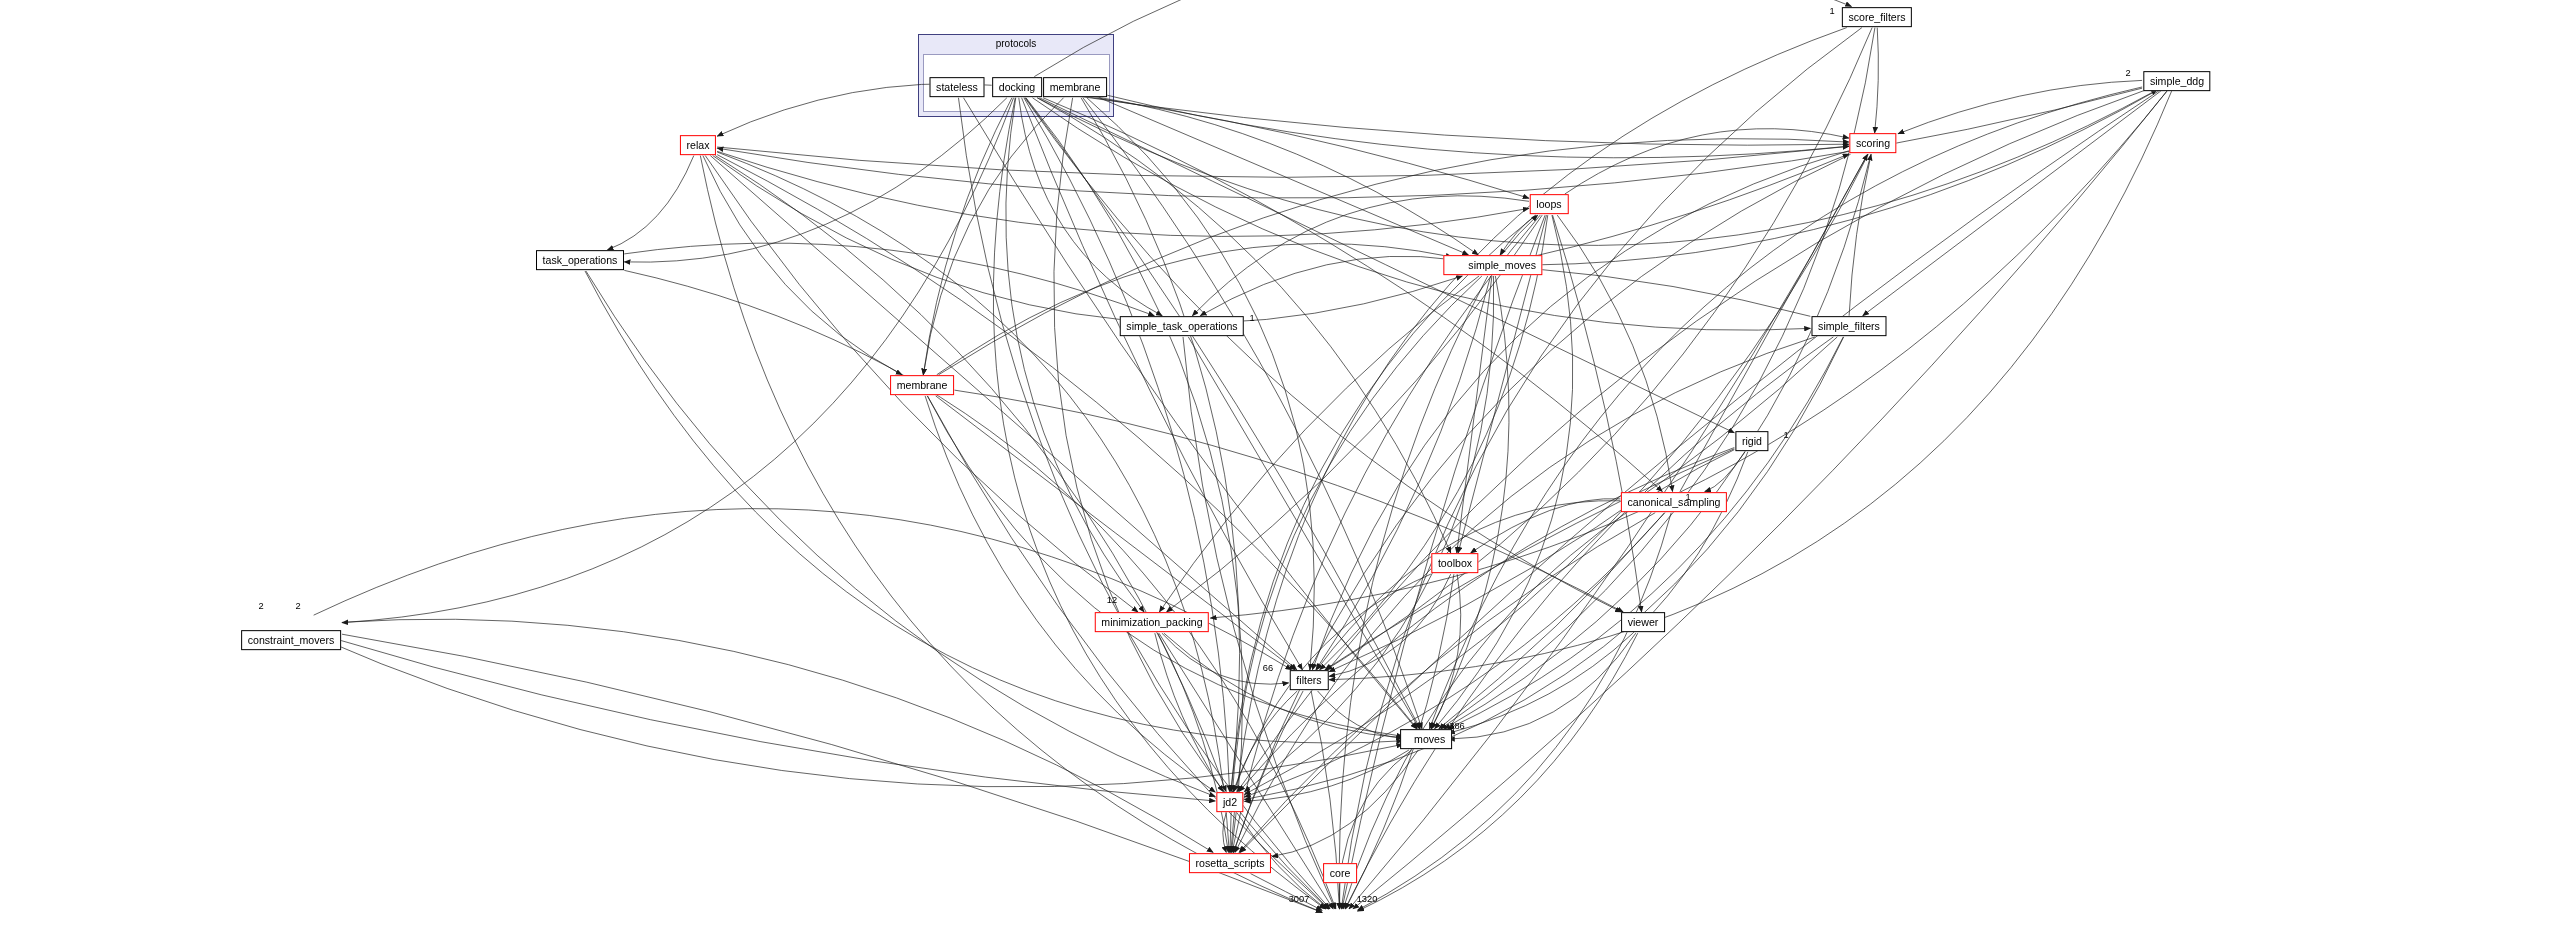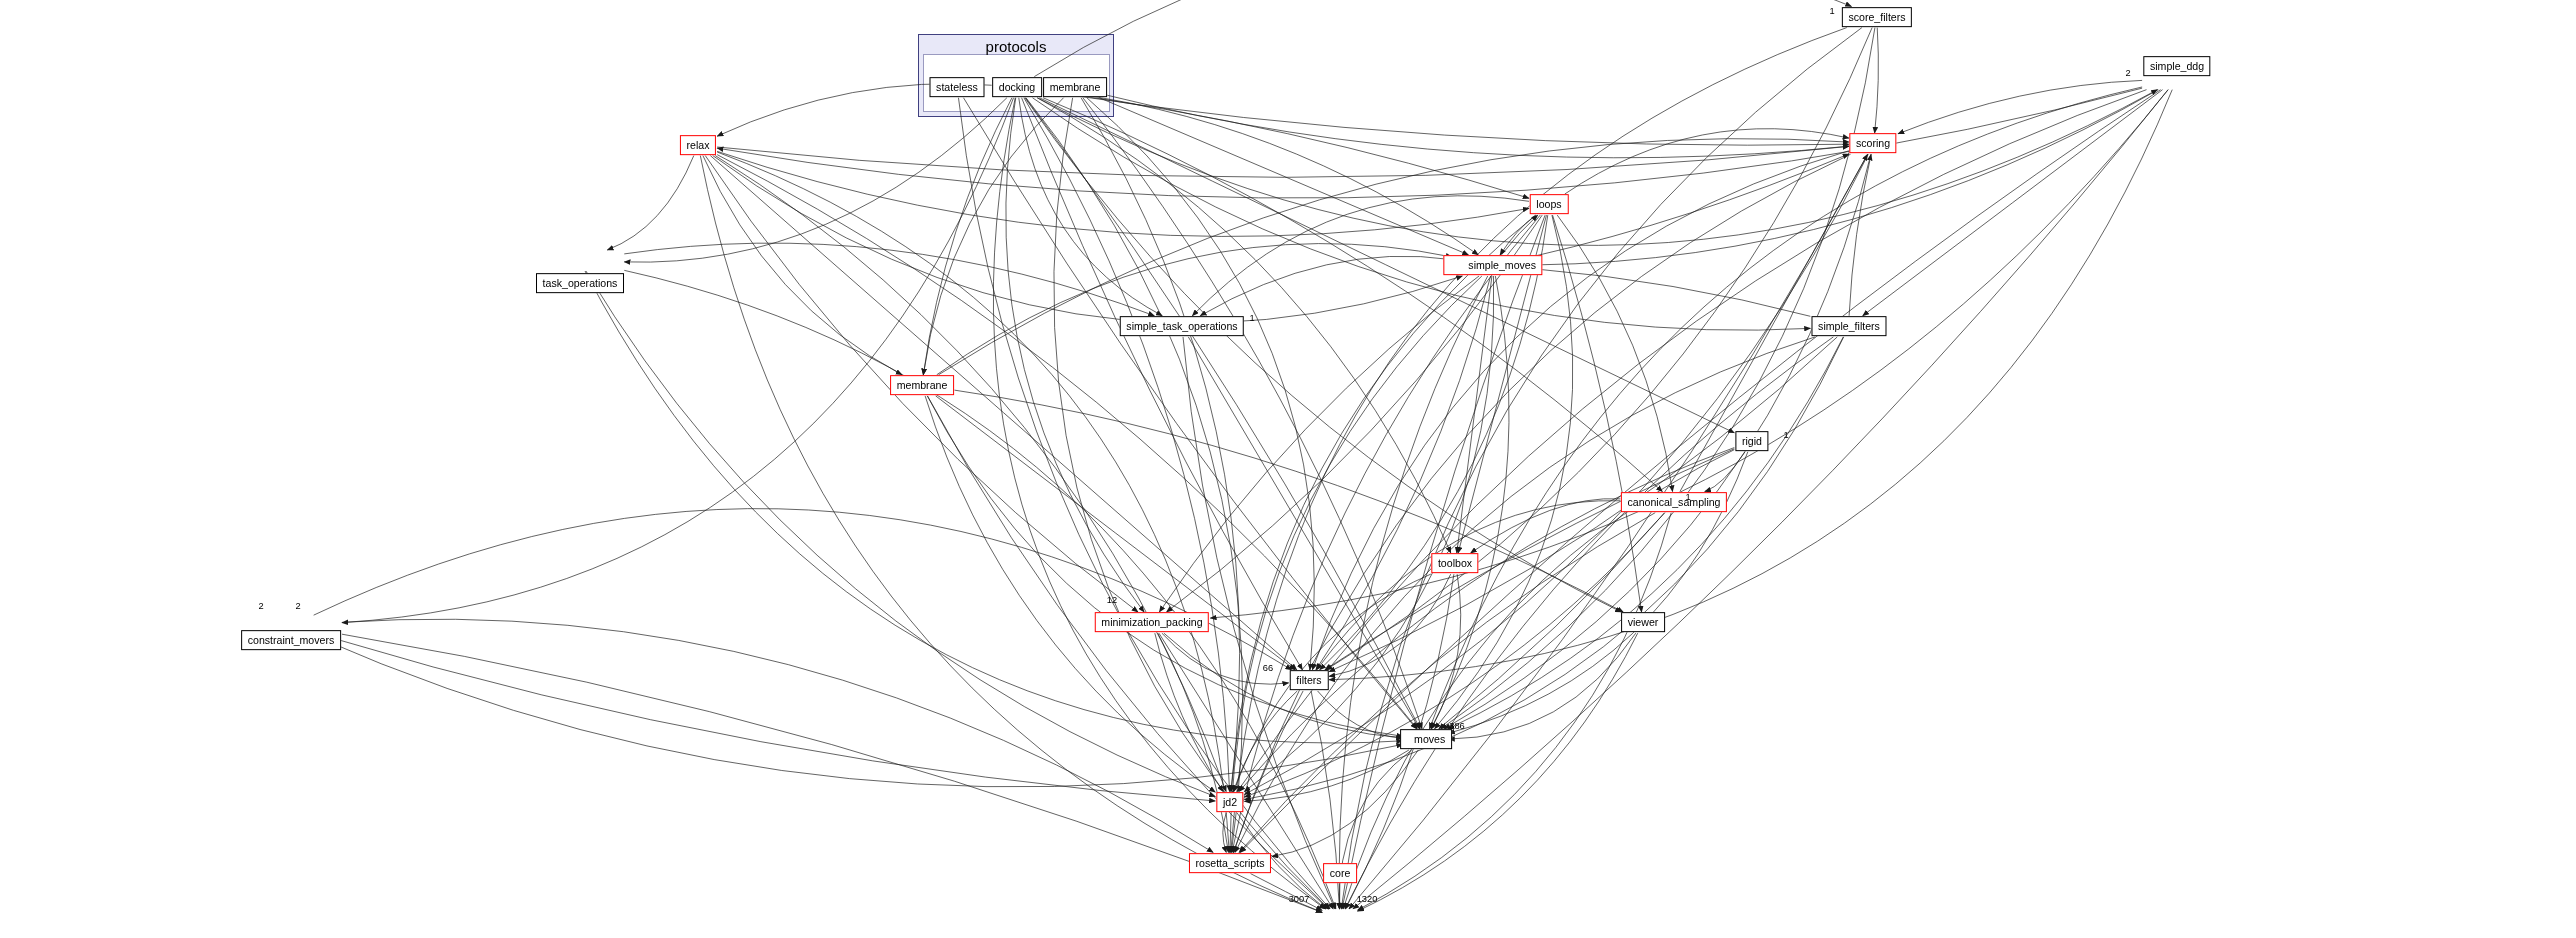--- a/index.html
+++ b/index.html
@@ -2,21 +2,21 @@
 <html style="font-size:10px"><head>
 <meta charset="utf-8">
 <style>
   html,body{margin:0;padding:0;background:#ffffff;}
   body{font-family:"Liberation Sans", sans-serif;}
   #graph{position:relative;width:2576px;height:939px;background:#ffffff;overflow:hidden;}
   #edges-svg{position:absolute;left:0;top:0;z-index:2;}
   .edge{fill:none;stroke:#1a1a1a;stroke-width:1.1px;}
   .cluster{position:absolute;z-index:1;background:#e8e8f8;border:0.9px solid #404080;}
   .cluster-inner{position:absolute;background:#ffffff;border:0.6px solid #9a9ac0;}
-  .cluster-label{position:absolute;width:100%;top:3.1px;text-align:center;font-size:15px;color:#000;}
+  .cluster-label{position:absolute;width:100%;top:3.1px;text-align:center;font-size:10px;color:#000;}
   .node{position:absolute;transform:translate(-50%,-50%);background:#ffffff;border:0.9px solid #000000;
         padding:2.5px 5.6px;font-size:10.6px;line-height:1.2;white-space:nowrap;color:#000;text-align:center;
         z-index:3;cursor:pointer;}
   .node.red{border-color:#ff0000;}
   .edge-label{position:absolute;transform:translate(-50%,-50%);font-size:9.3px;color:#000;z-index:4;}
 </style>
 </head>
 <body>
 
 <div id="graph">
@@ -169,26 +169,26 @@
       <path d="M2013.1,1406.0 Q2068.5,1434.5 2128.5,1465.3" class="edge" marker-end="url(#arrow)"></path>
     </svg>
 <div class="cluster" style="left: 918px; top: 34px; width: 194px; height: 81px;">
       <div class="cluster-inner" style="left: 3.7px; top: 18.6px; width: 185px; height: 56px;"></div>
       <div class="cluster-label">protocols</div>
     </div>
     <div class="node" style="left: 957px; top: 87px;">stateless</div>
     <div class="node" style="left: 1017px; top: 87px;">docking</div>
     <div class="node" style="left: 1075px; top: 87px;">membrane</div>
     <div class="node" style="left: 1877px; top: 17px;">score_filters</div>
-    <div class="node" style="left: 2177px; top: 66px;">simple_ddg</div>
+    <div class="node" style="left: 2177px; top: 81px;">simple_ddg</div>
     <div class="node red" style="left: 698px; top: 145px;">relax</div>
     <div class="node red" style="left: 1873px; top: 143px;">scoring</div>
     <div class="node red" style="left: 1549px; top: 204px;">loops</div>
     <div class="node red" style="left: 1493px; top: 265px; padding-left: 24px;">simple_moves</div>
-    <div class="node" style="left: 580px; top: 260px; margin-top: 23px;">task_operations</div>
+    <div class="node" style="left: 580px; top: 260px;">task_operations</div>
     <div class="node" style="left: 1182px; top: 326px;">simple_task_operations</div>
     <div class="node" style="left: 1849px; top: 326px;">simple_filters</div>
     <div class="node red" style="left: 922px; top: 385px;">membrane</div>
     <div class="node" style="left: 1752px; top: 441px;">rigid</div>
     <div class="node red" style="left: 1674px; top: 502px;">canonical_sampling</div>
     <div class="node red" style="left: 1455px; top: 563px;">toolbox</div>
     <div class="node" style="left: 291px; top: 612px; margin-top: 28px;">constraint_movers</div>
     <div class="node red" style="left: 1152px; top: 622px;">minimization_packing</div>
     <div class="node" style="left: 1643px; top: 622px;">viewer</div>
     <div class="node" style="left: 1309px; top: 680px;">filters</div>

